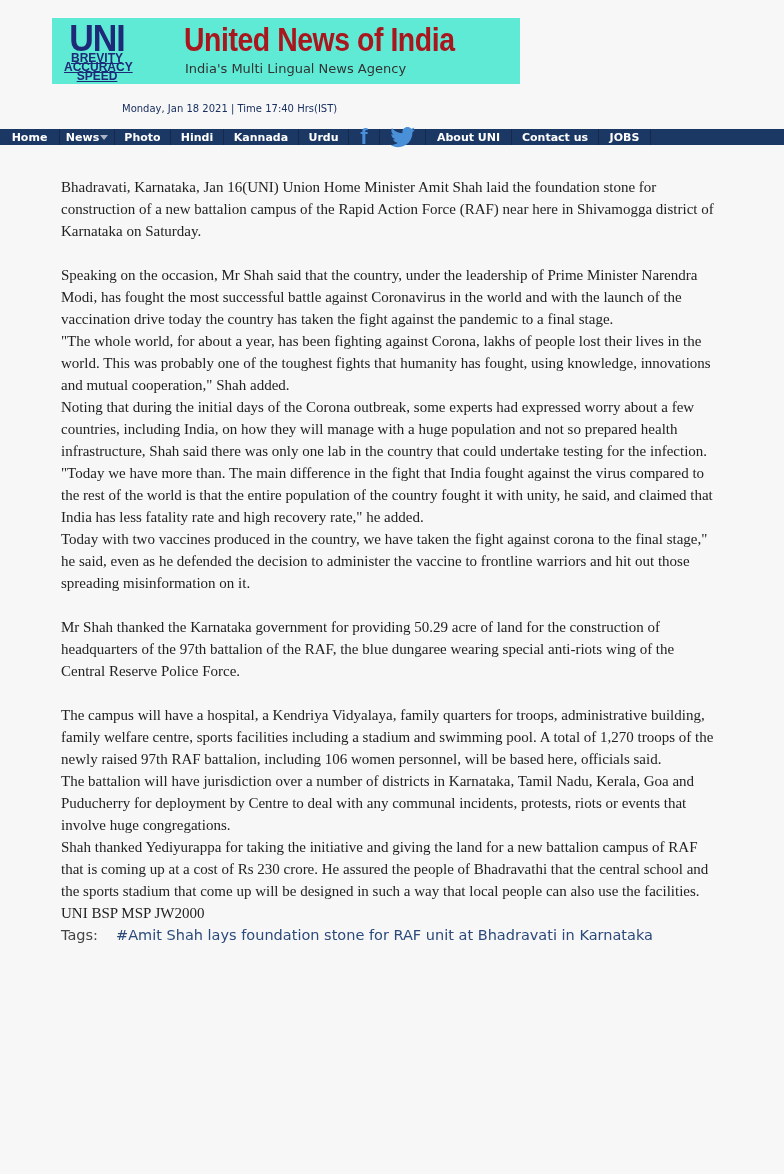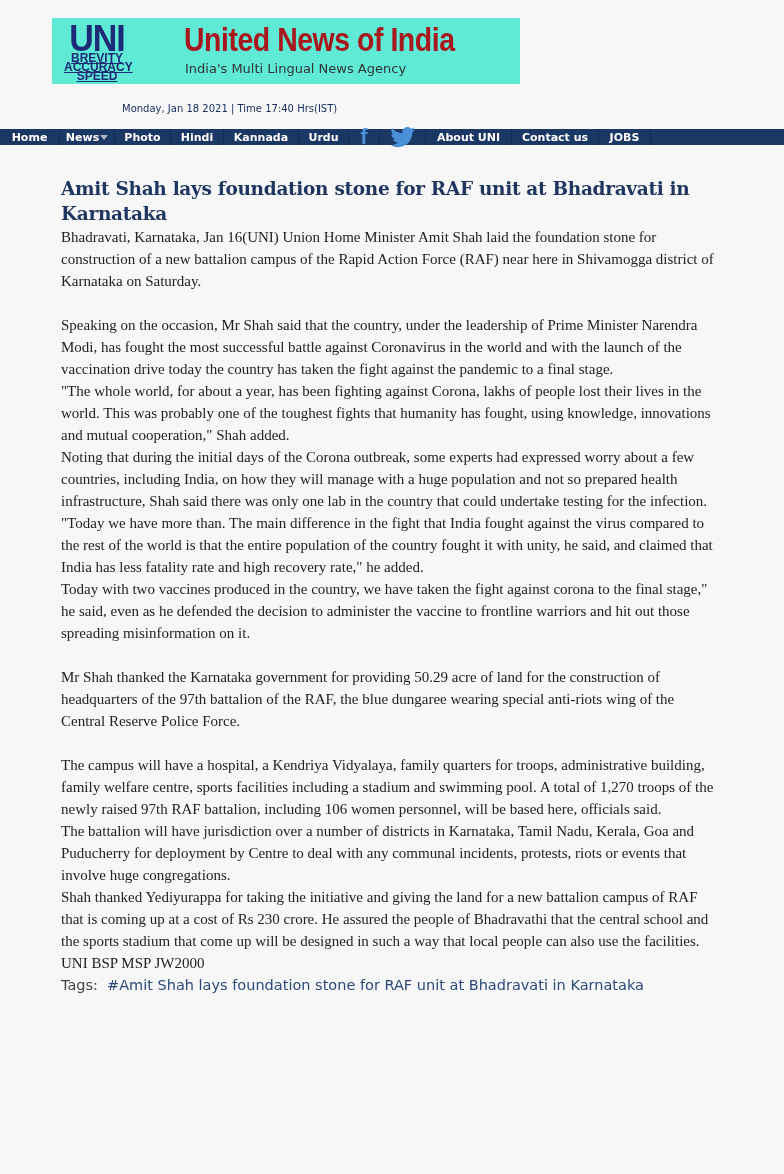--- a/index.html
+++ b/index.html
@@ -149,21 +149,21 @@
       margin-top: 0px;
       font-family: "DejaVu Sans", sans-serif;
       font-size: 14.5px;
       line-height: 22px;
       color: #444444;
       white-space: nowrap;
     }
     .tags a {
       color: #2b4a7a;
       text-decoration: none;
-      margin-left: 9px;
+      margin-left: 18px;
       cursor: pointer;
     }
   </style>
 </head>
 <body>
 
 <div class="masthead">
   <div class="logo">
     <span class="logo-uni">UNI</span>
     <span class="logo-tag">BREVITY</span>
@@ -208,21 +208,20 @@
   </div>
   <div class="nav-item" style="width:87px">
     <span>Contact us</span>
   </div>
   <div class="nav-item" style="width:52px">
     <span>JOBS</span>
   </div>
 </nav>
 
 <article class="article">
-  <h1 class="headline">Amit Shah lays foundation stone for RAF unit at Bhadravati in Karnataka</h1>
   <div class="body">
     <p>Bhadravati, Karnataka, Jan 16(UNI) Union Home Minister Amit Shah laid the foundation stone for construction of a new battalion campus of the Rapid Action Force (RAF) near here in Shivamogga district of Karnataka on Saturday.</p>
     <p class="gap"></p>
     <p>Speaking on the occasion, Mr Shah said that the country, under the leadership of Prime Minister Narendra Modi, has fought the most successful battle against Coronavirus in the world and with the launch of the vaccination drive today the country has taken the fight against the pandemic to a final stage.</p>
     <p>"The whole world, for about a year, has been fighting against Corona, lakhs of people lost their lives in the world. This was probably one of the toughest fights that humanity has fought, using knowledge, innovations and mutual cooperation," Shah added.</p>
     <p>Noting that during the initial days of the Corona outbreak, some experts had expressed worry about a few countries, including India, on how they will manage with a huge population and not so prepared health infrastructure, Shah said there was only one lab in the country that could undertake testing for the infection.</p>
     <p>"Today we have more than. The main difference in the fight that India fought against the virus compared to the rest of the world is that the entire population of the country fought it with unity, he said, and claimed that India has less fatality rate and high recovery rate," he added.</p>
     <p>Today with two vaccines produced in the country, we have taken the fight against corona to the final stage," he said, even as he defended the decision to administer the vaccine to frontline warriors and hit out those spreading misinformation on it.</p>
     <p class="gap"></p>
     <p>Mr Shah thanked the Karnataka government for providing 50.29 acre of land for the construction of headquarters of the 97th battalion of the RAF, the blue dungaree wearing special anti-riots wing of the Central Reserve Police Force.</p>

